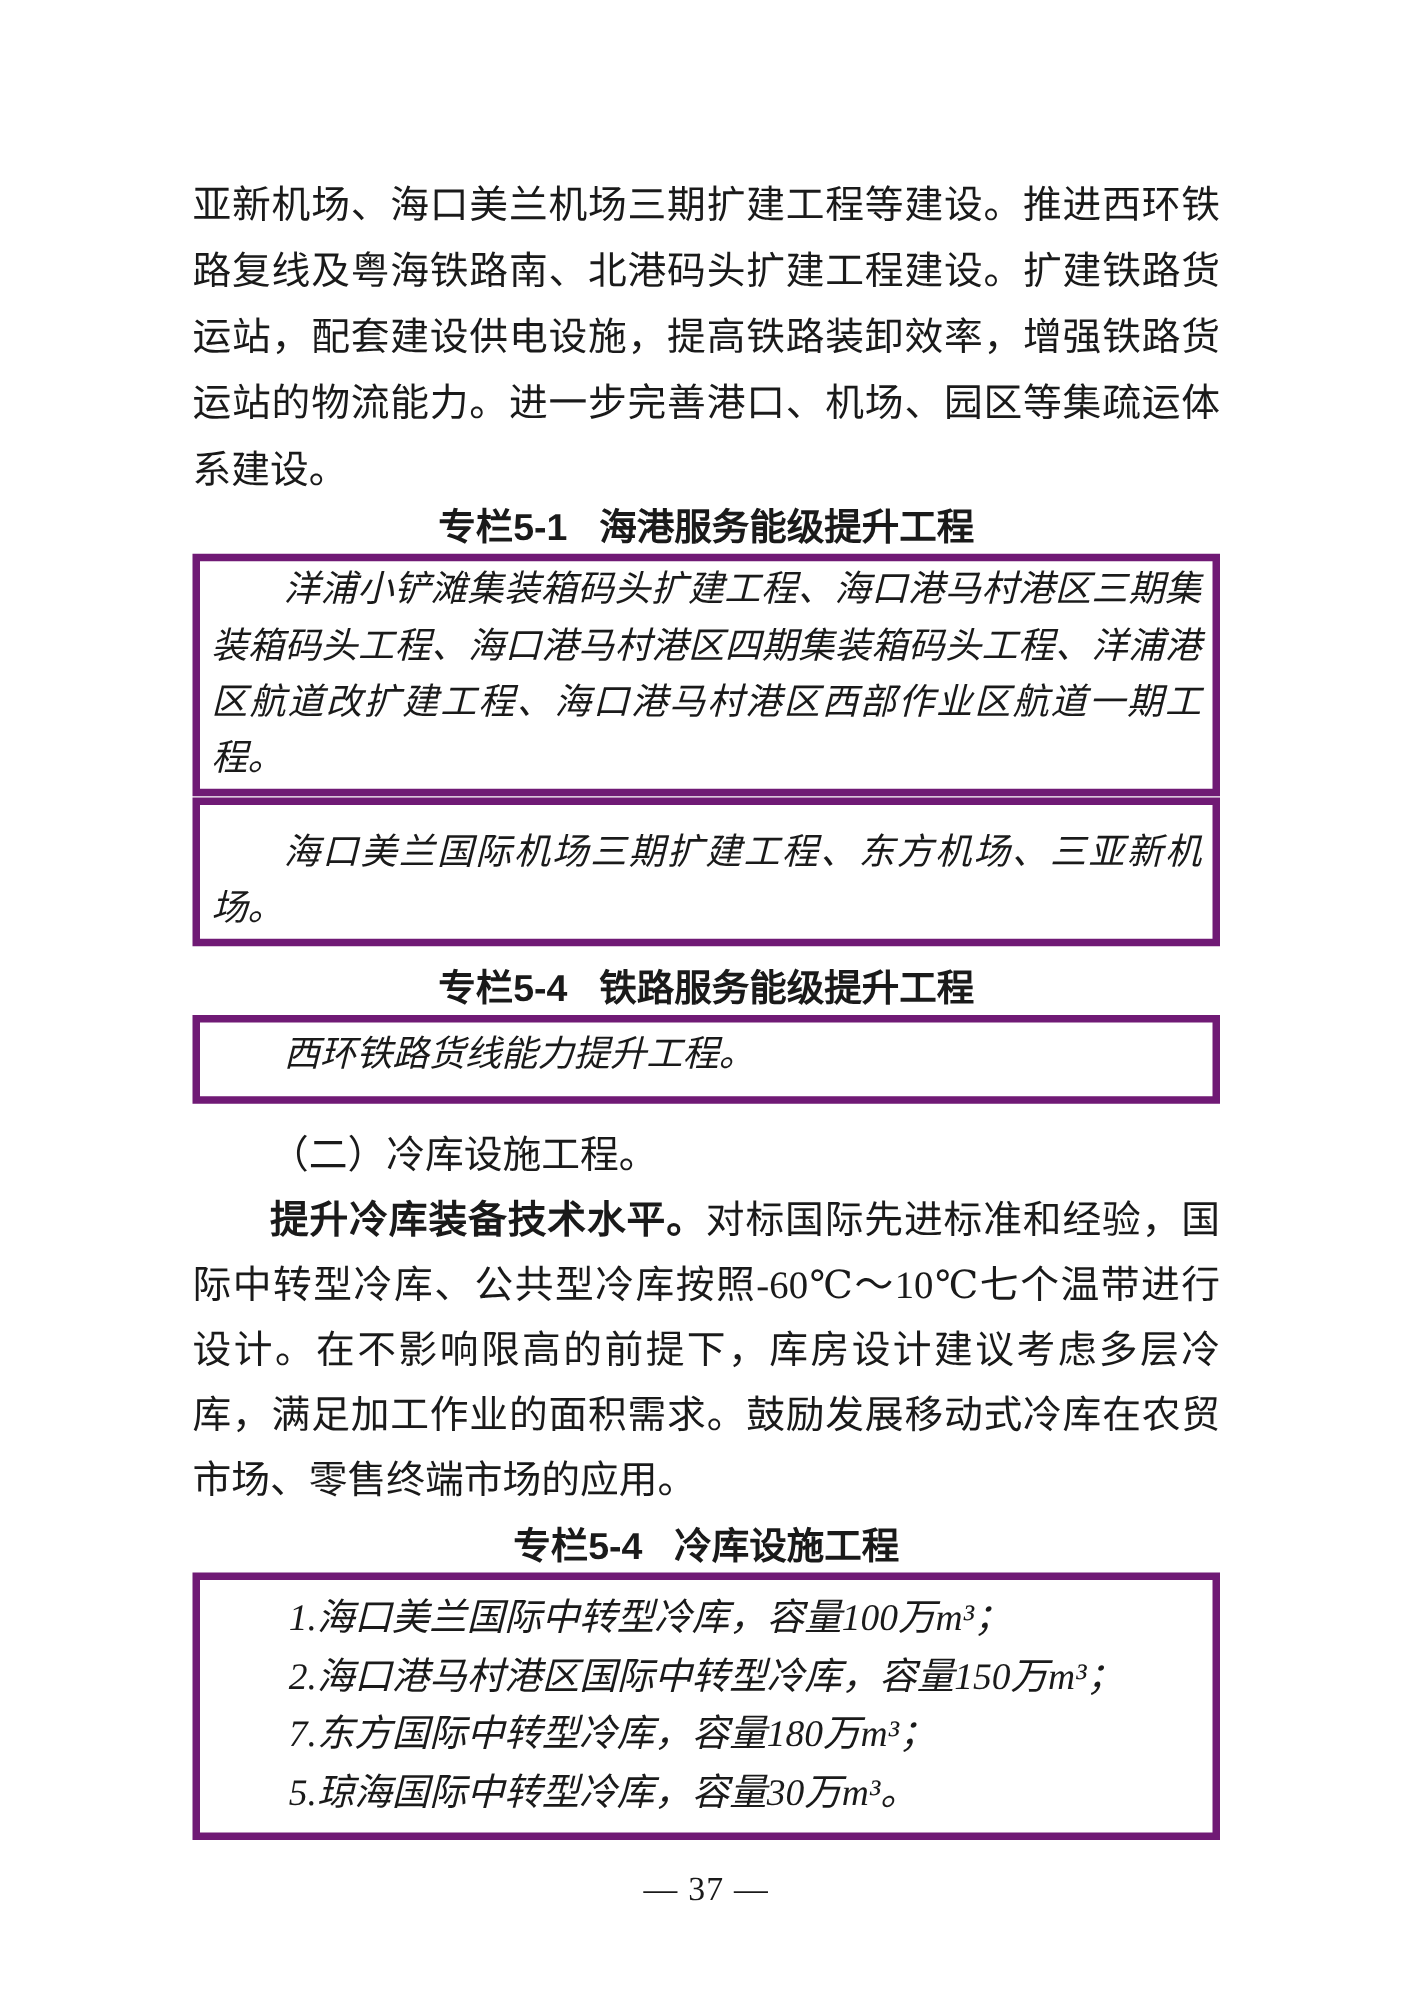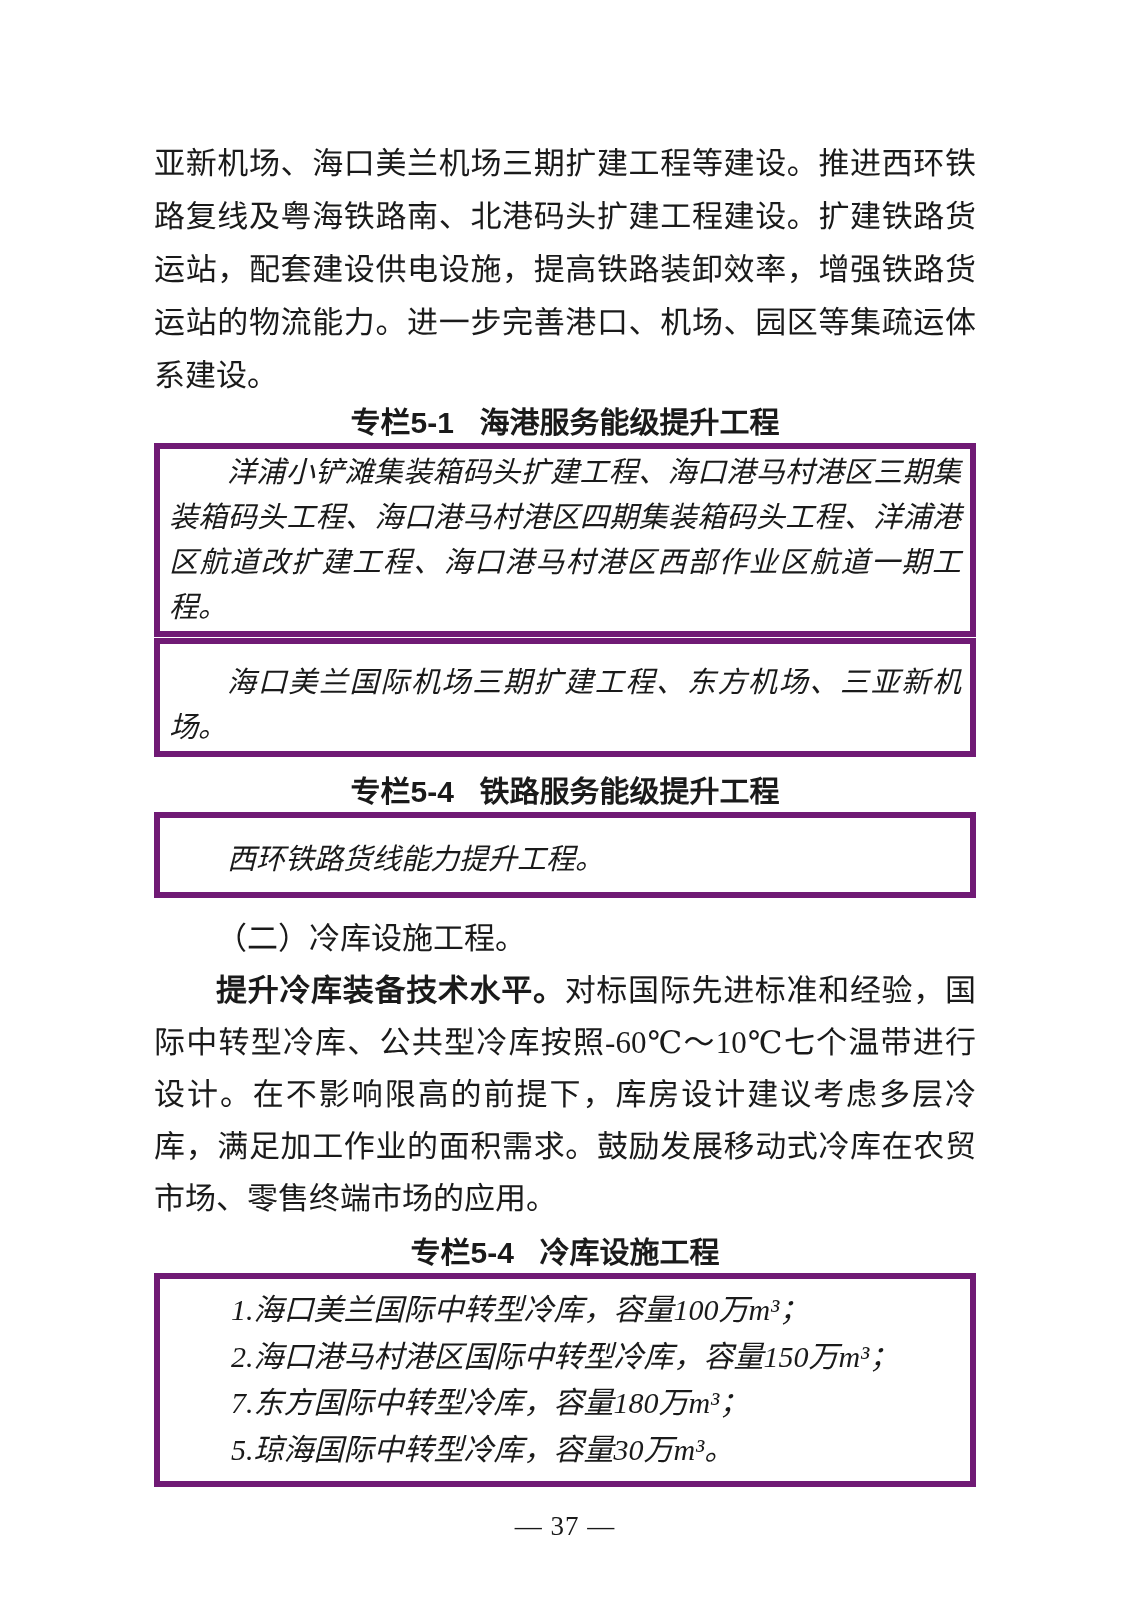--- a/index.html
+++ b/index.html
@@ -59,21 +59,21 @@
     font-style: italic;
   }
   .box-text {
     font-size: 29px;
     line-height: 45px;
     text-align: justify;
     text-justify: inter-ideograph;
   }
   .box1 { padding: 1px 9px; }
   .box2 { padding: 16px 9px 1px; }
-  .box3 { padding: 19px 9px 10px; }
+  .box3 { padding: 4px 9px 10px; }
   .box4 { padding: 8px 9px; }
   .box4 .box-item {
     font-size: 30px;
     line-height: 46.5px;
     padding-left: 62px;
     white-space: nowrap;
   }
   .footer {
     margin-top: 24px;
     text-align: center;

